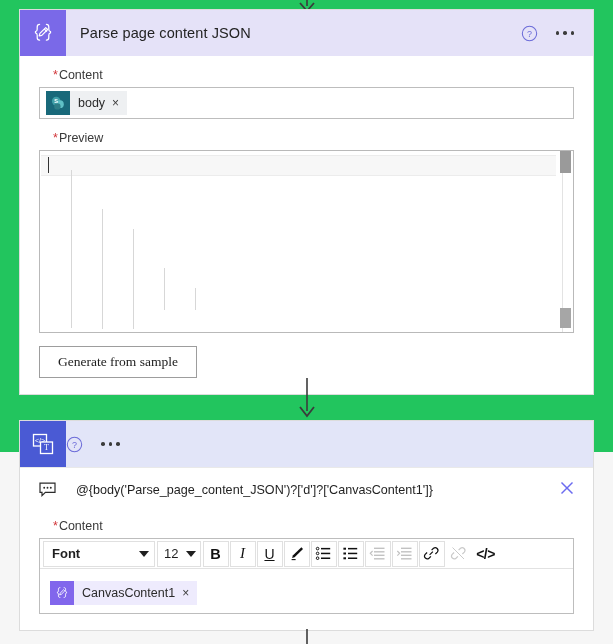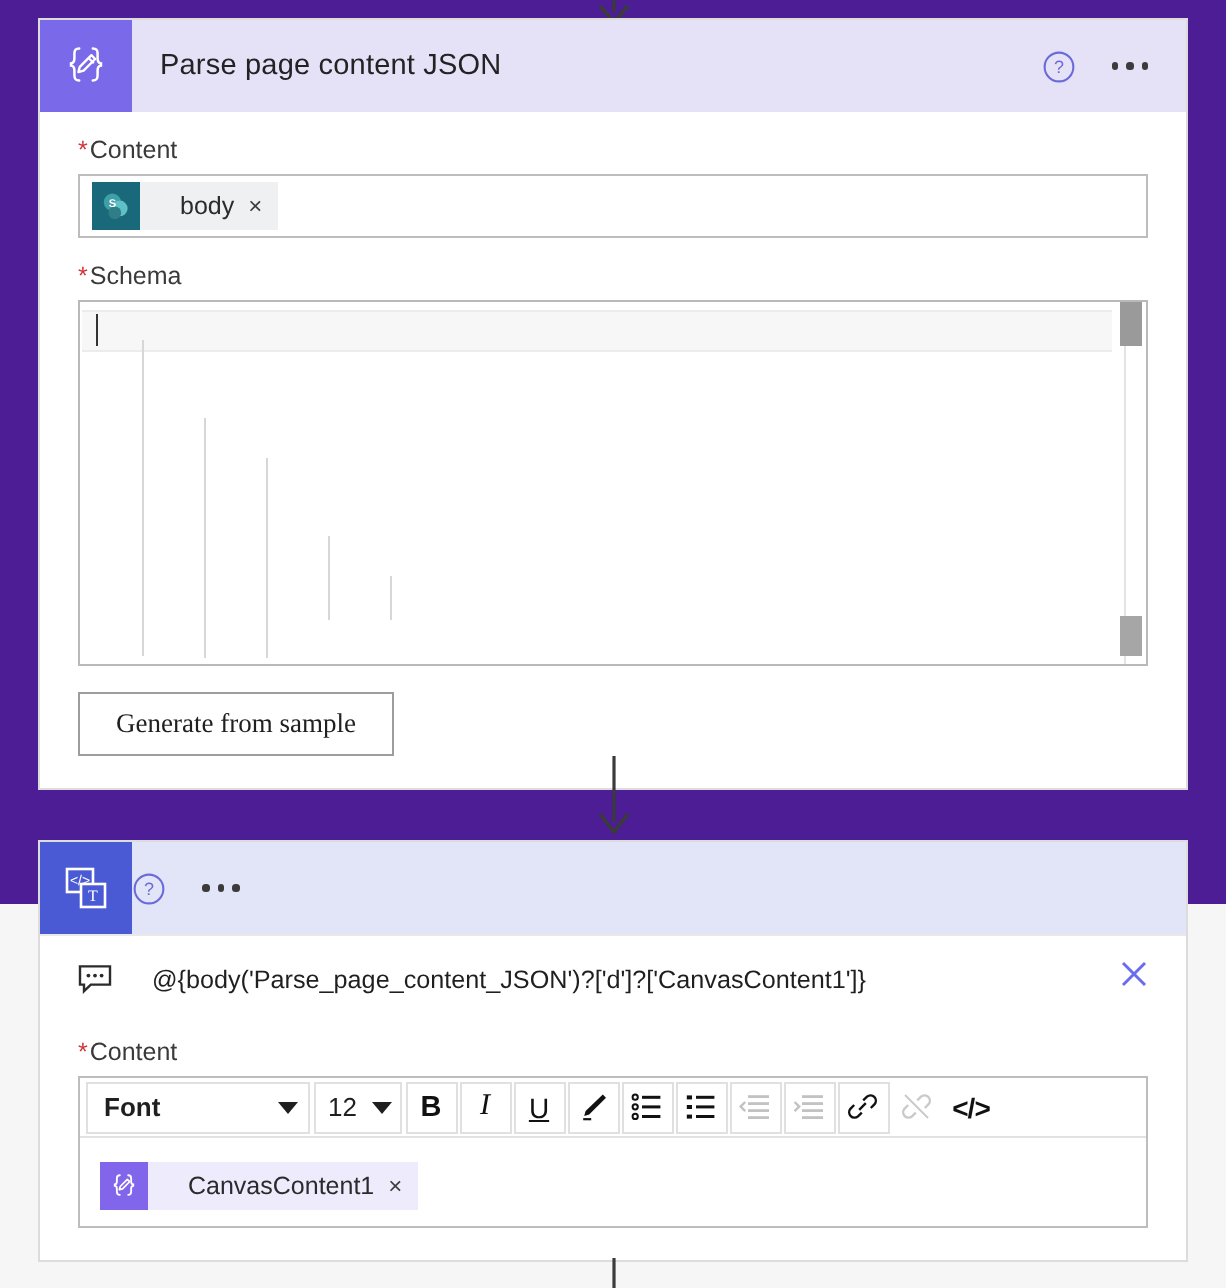--- a/index.html
+++ b/index.html
@@ -6,21 +6,21 @@
   html, body {
     margin: 0; padding: 0;
     width: 613px; height: 644px;
     background: #f6f6f6;
     font-family: "Liberation Sans", sans-serif;
     overflow: hidden;
   }
   .canvas {
     position: relative;
     width: 613px; height: 452px;
-    background: #4c1d95;
+    background: #22c55e;
   }
 
   
   .connector {
     position: absolute;
     left: 0; right: 0;
     display: flex;
     justify-content: center;
     align-items: flex-start;
   }
@@ -72,20 +72,21 @@
     background: #3b3b3b; display: block;
   }
 
   .card-body { padding: 12px 19px 16px 19px; }
 
   .field-label {
     font-size: 12.5px;
     color: #3a3a3a;
     margin-bottom: 5px;
     white-space: nowrap;
+    margin-left: 14px;
   }
   .req { color: #d13438; margin-right: 1px; font-size: 12.5px; }
 
   
   .token-input {
     border: 1px solid #bdbdbd;
     background: #fff;
     height: 32px;
     display: flex;
     align-items: center;
@@ -99,21 +100,21 @@
     font-size: 12.5px;
     color: #2b2b2b;
   }
   .token-ico {
     width: 24px; height: 24px;
     display: flex; align-items: center; justify-content: center;
     flex: 0 0 24px;
   }
   .token-ico.sp { background: #19697a; }
   .token-ico.expr { background: #8166ec; }
-  .token-label { padding: 0 7px 0 20px; white-space: nowrap; }
+  .token-label { padding: 0 7px 0 8px; white-space: nowrap; }
   .token-x {
     padding-right: 8px; font-size: 12px; color: #3d3d3d;
     line-height: 1; cursor: pointer;
   }
 
   
   .code-wrap {
     position: relative;
     border: 1px solid #b9b9b9;
     background: #fff;
@@ -312,21 +313,21 @@
               <circle cx="7.4" cy="11.4" r="3.2" fill="#2f7d86"></circle>
               <text x="6.2" y="8.3" font-size="5.6" fill="#ffffff" text-anchor="middle" font-family="Liberation Sans, sans-serif" font-weight="bold">S</text>
             </svg>
           </span>
           <span class="token-label">body</span>
           <span class="token-x">×</span>
         </span>
       </div>
 
       <div class="field-label" style="margin-top:12px;">
-        <span class="req">*</span><span>Schema</span>
+        <span class="req">*</span><span>Preview</span>
       </div>
 
       <div class="code-wrap">
         <div class="cur-line"></div>
 
         <div class="code-area">
           
           <div class="guide" style="left:31px;  top:19px;  height:158px;"></div>
           <div class="guide" style="left:62px;  top:58px;  height:120px;"></div>
           <div class="guide" style="left:93px;  top:78px;  height:100px;"></div>

